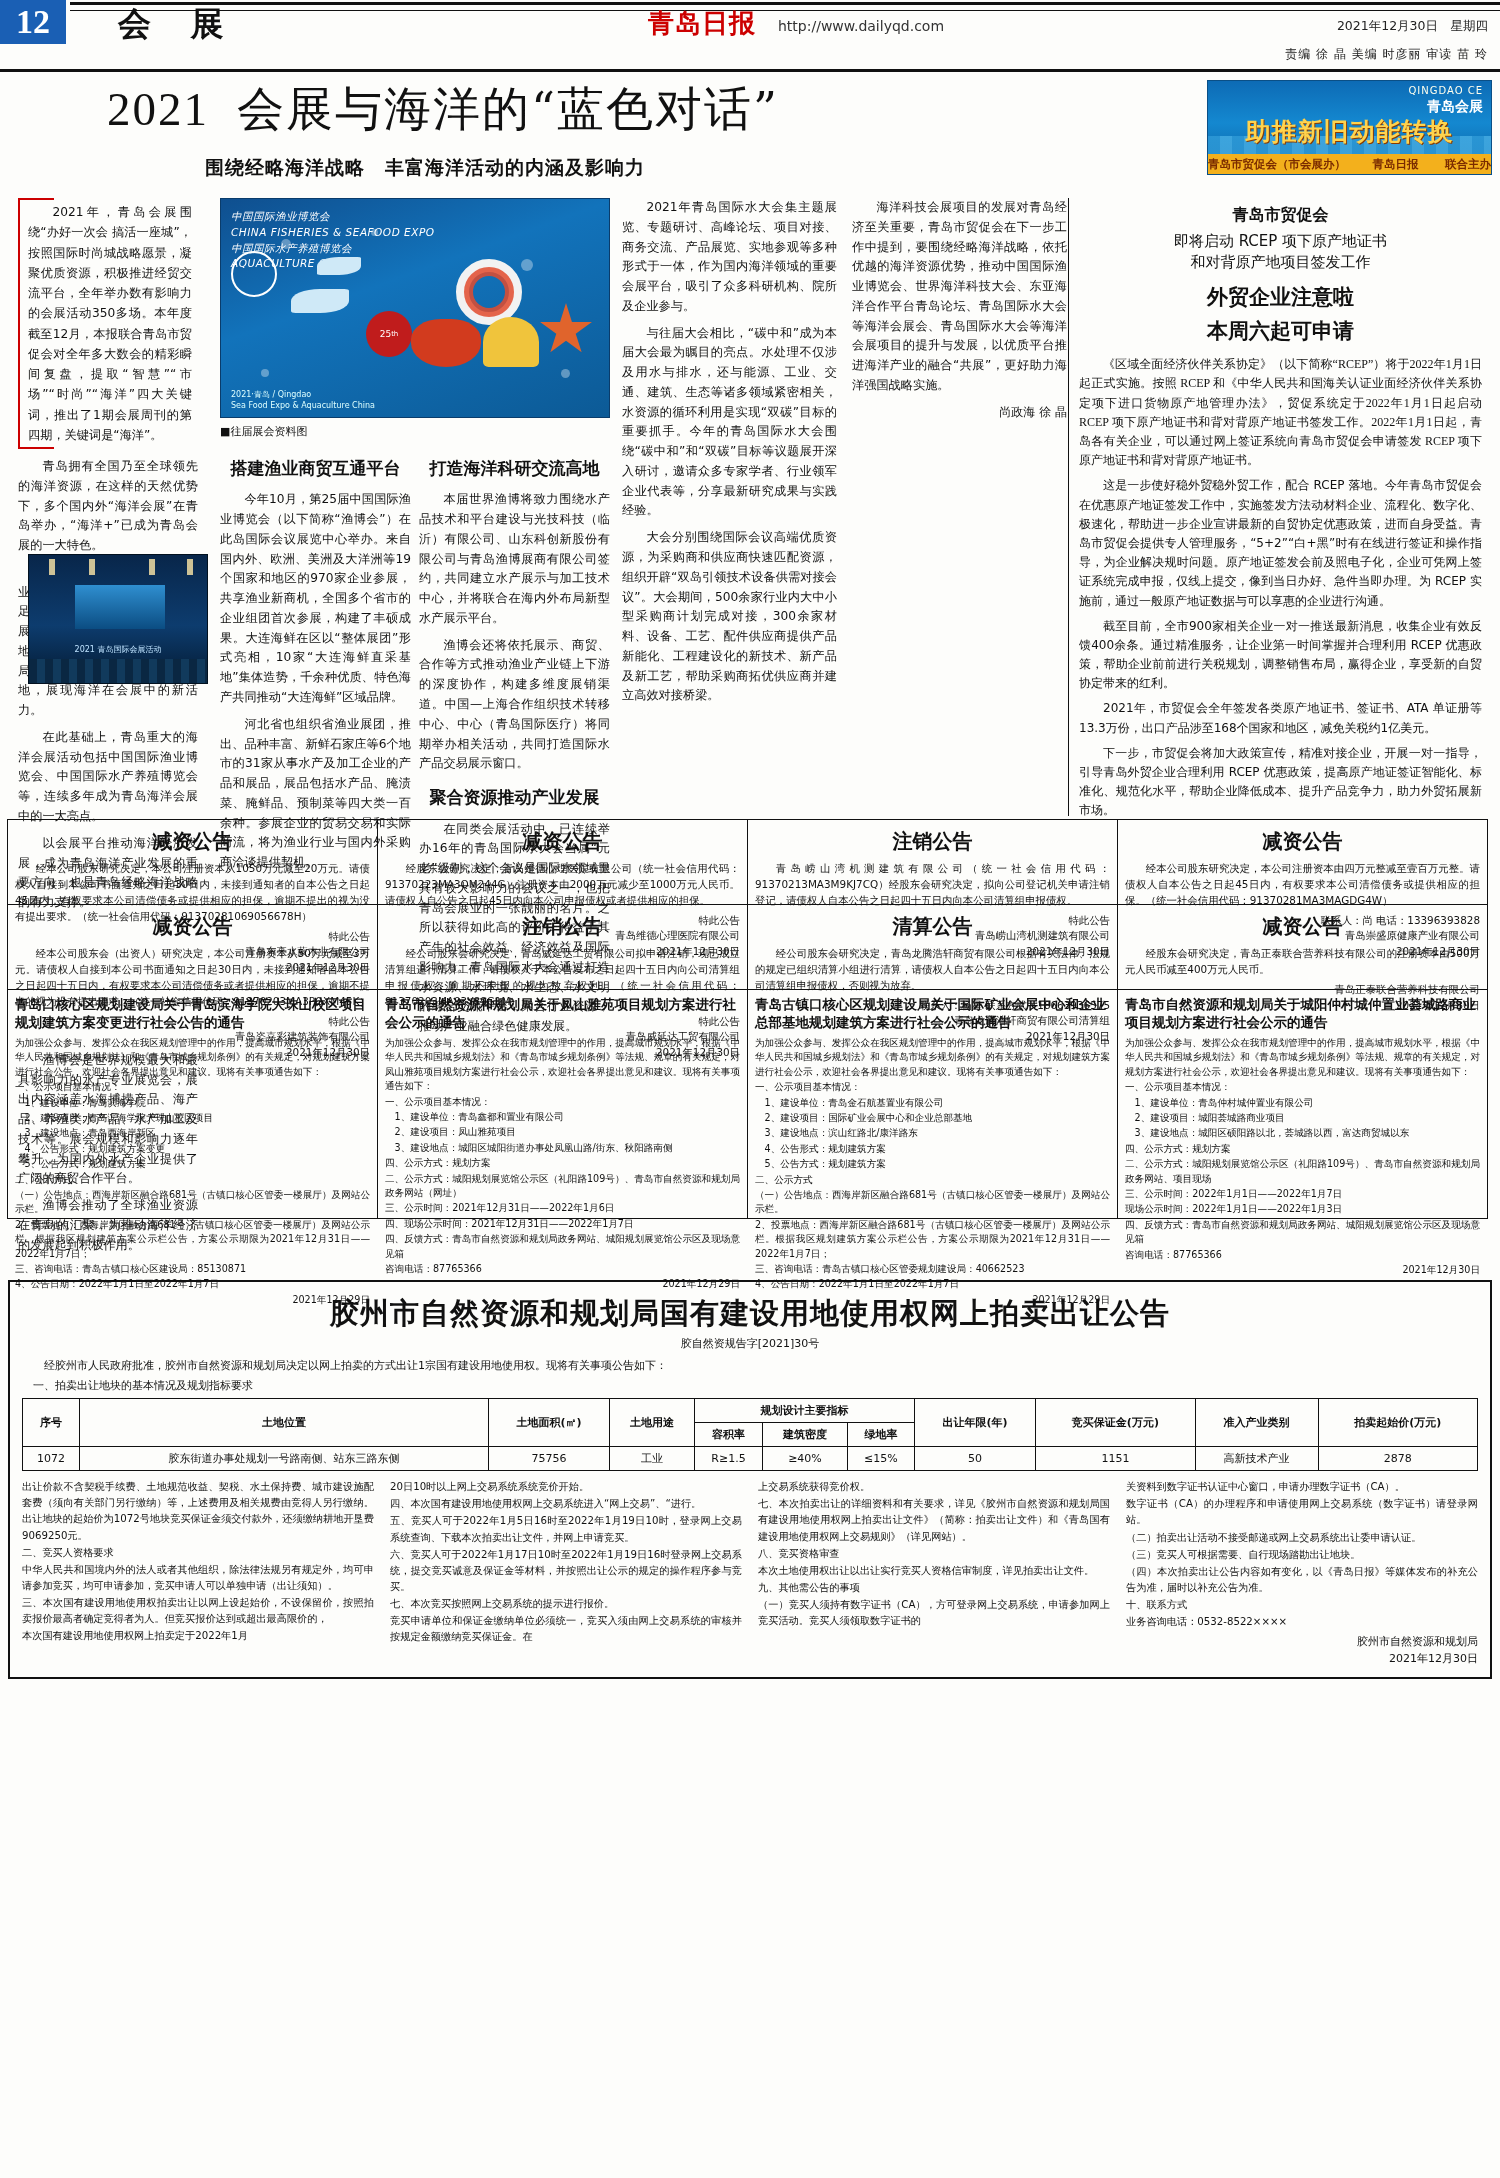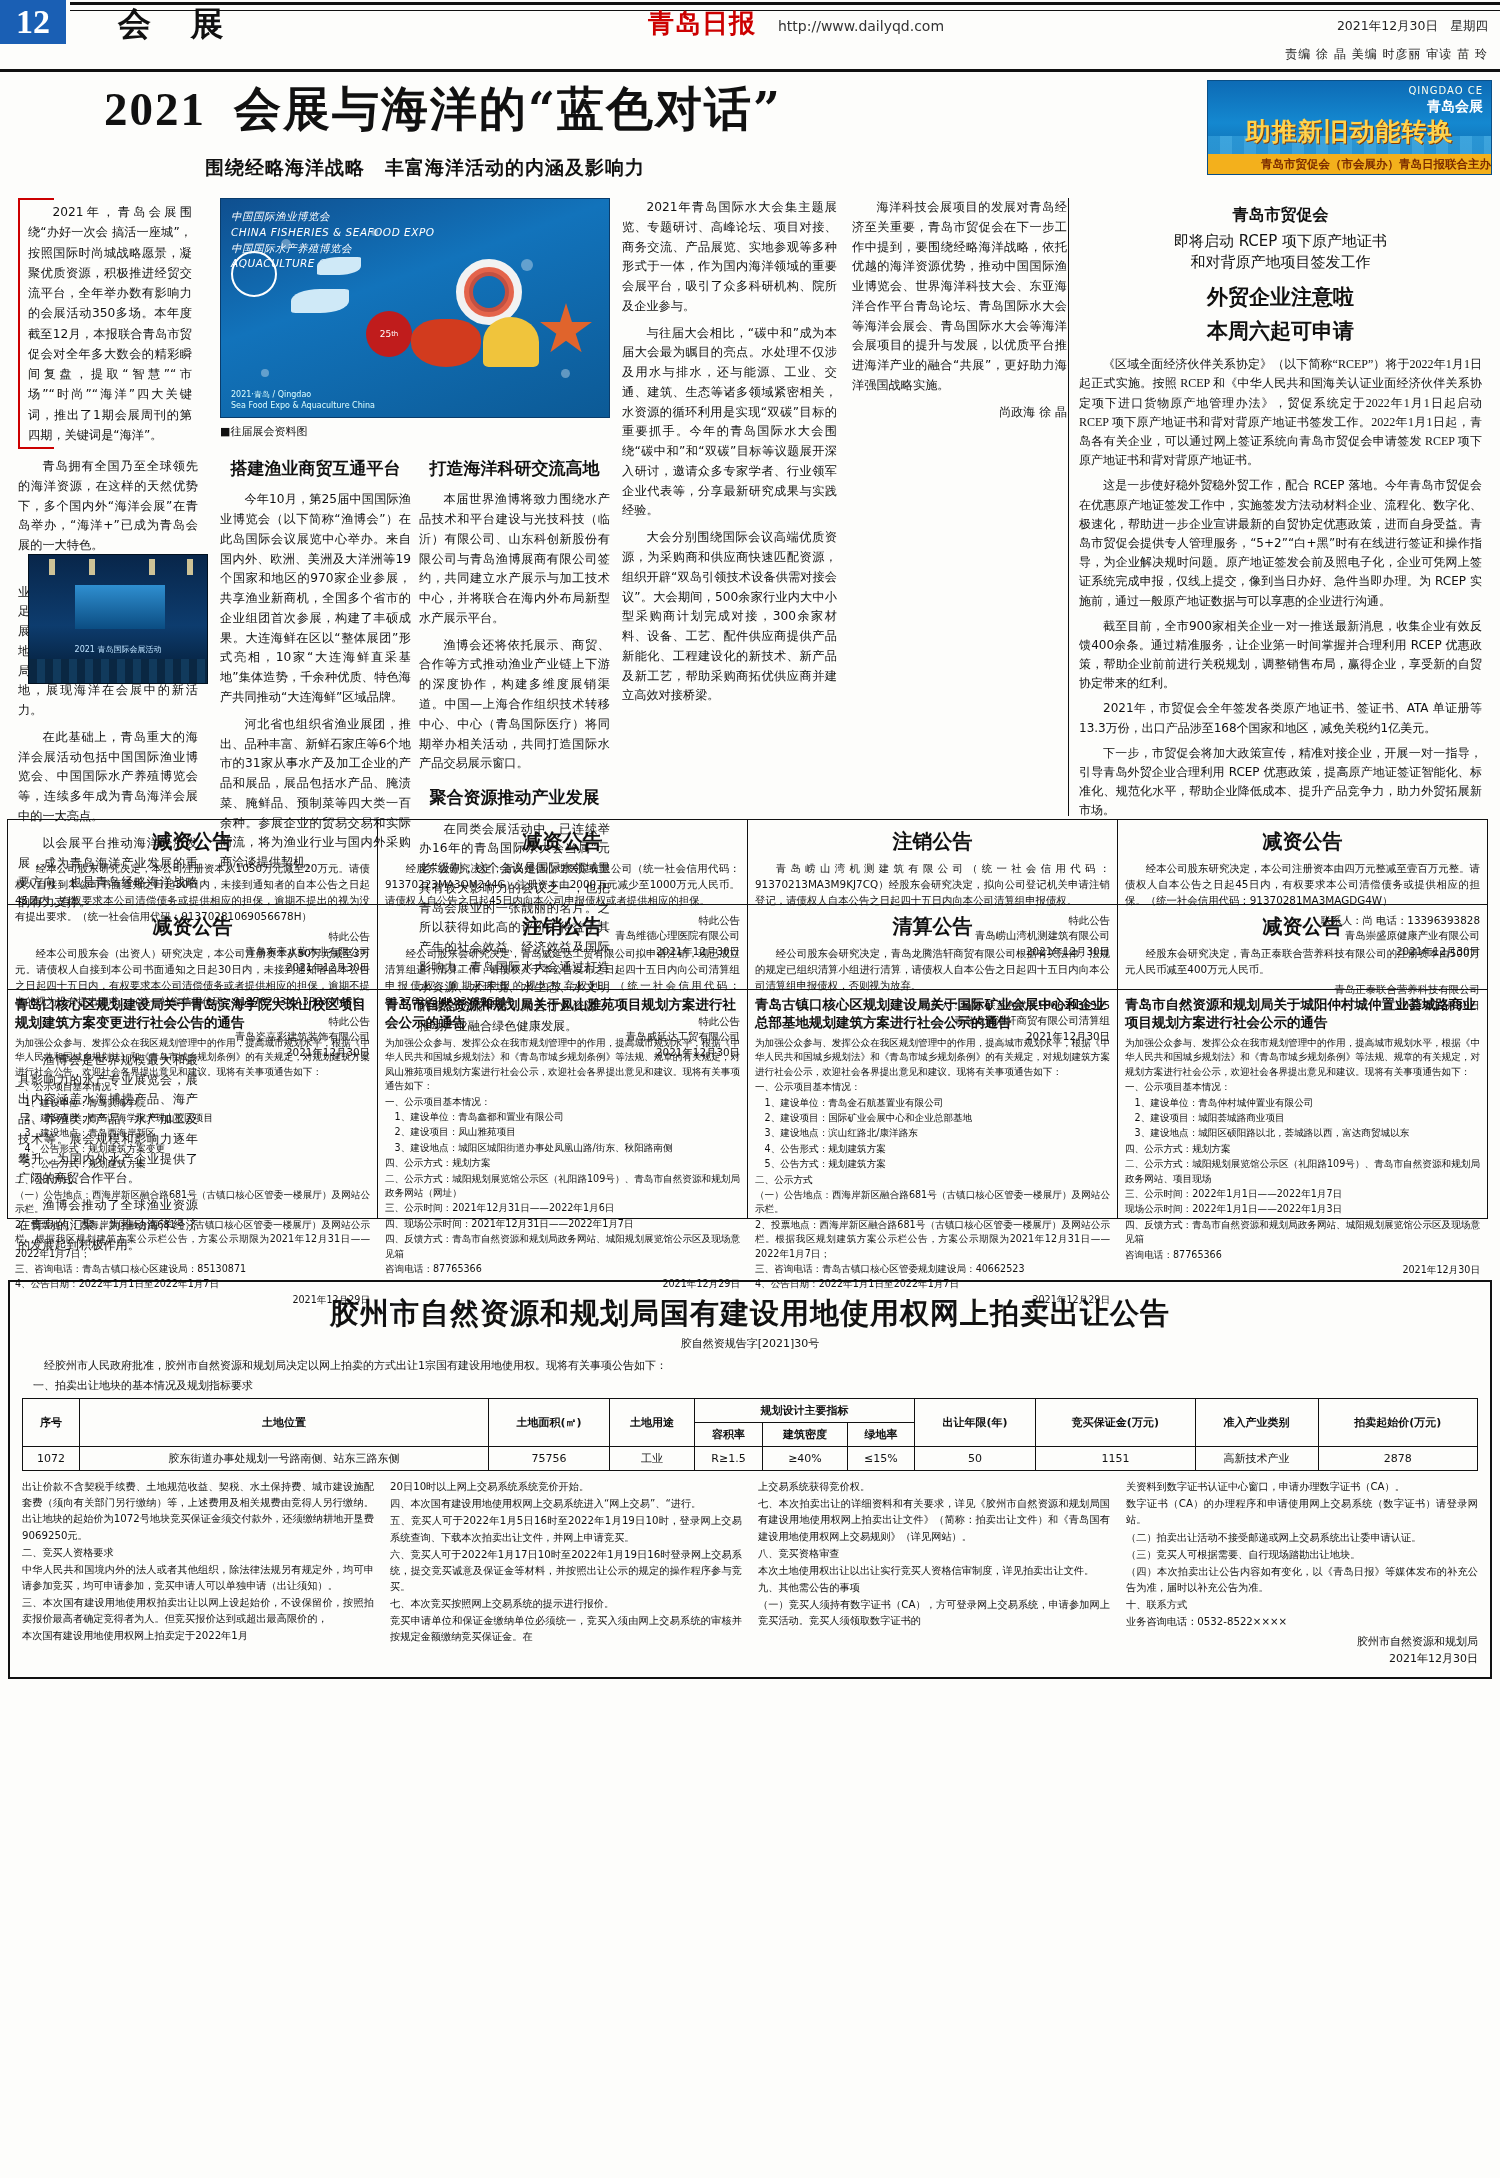--- a/index.html
+++ b/index.html
@@ -30,21 +30,21 @@
     color:#c00; font-size:26px; font-weight:bold; font-family:"DejaVu Serif",serif;
     letter-spacing:1px;
   }
   .masthead-url { position:absolute; left:778px; top:18px; font-size:14px; color:#333; }
   .masthead-date { position:absolute; right:12px; top:18px; font-size:12.5px; color:#222; }
   .masthead-credits { position:absolute; right:12px; top:46px; font-size:12px; color:#222; letter-spacing:1px; }
 
   
   .headline-wrap { position:absolute; left:0; top:78px; width:850px; text-align:center; }
   .headline {
-    font-family:"DejaVu Serif",serif; font-weight:bold; font-size:47px; letter-spacing:2px;
+    font-family:"DejaVu Serif",serif; font-weight:normal; font-size:47px; letter-spacing:2px;
     white-space:nowrap;
     padding-left:36px;
   }
   .headline .yr { font-family:"Liberation Serif",serif; margin-right:28px; }
   .subhead { margin-top:14px; font-size:19px; font-weight:bold; font-family:"DejaVu Serif",serif; letter-spacing:1px; }
 
   
   .banner {
     position:absolute; right:8px; top:80px; width:285px; height:95px;
     background:linear-gradient(180deg,#0d6bb5 0%,#1488d0 45%,#0b5e9e 100%);
@@ -54,21 +54,21 @@
   .banner .b-cn { position:absolute; right:8px; top:17px; font-size:14px; font-weight:bold; color:#fff; }
   .banner .b-main {
     position:absolute; left:0; right:0; top:34px; text-align:center;
     font-size:25px; font-weight:bold; color:#ffd34d;
     font-family:"DejaVu Serif",serif; text-shadow:1px 1px 0 #8a3b00;
     letter-spacing:1px;
   }
   .banner .b-strip {
     position:absolute; left:0; right:0; bottom:0; height:20px;
     background:#f3b01c; color:#7a2b00; font-size:11.5px; font-weight:bold;
-    display:flex; align-items:center; justify-content:flex-end;
+    display:flex; align-items:center; justify-content:space-between;
   }
   .banner .b-waves {
     position:absolute; left:0; bottom:20px; width:100%; height:18px;
     background:repeating-linear-gradient(90deg,#2f9bd8 0 12px,#47aee4 12px 24px);
     opacity:.8;
   }
 
   
   .article { position:absolute; left:8px; top:198px; width:1484px; height:618px; }
   .col { position:absolute; top:0; font-size:12.2px; line-height:1.62; text-align:justify; }

